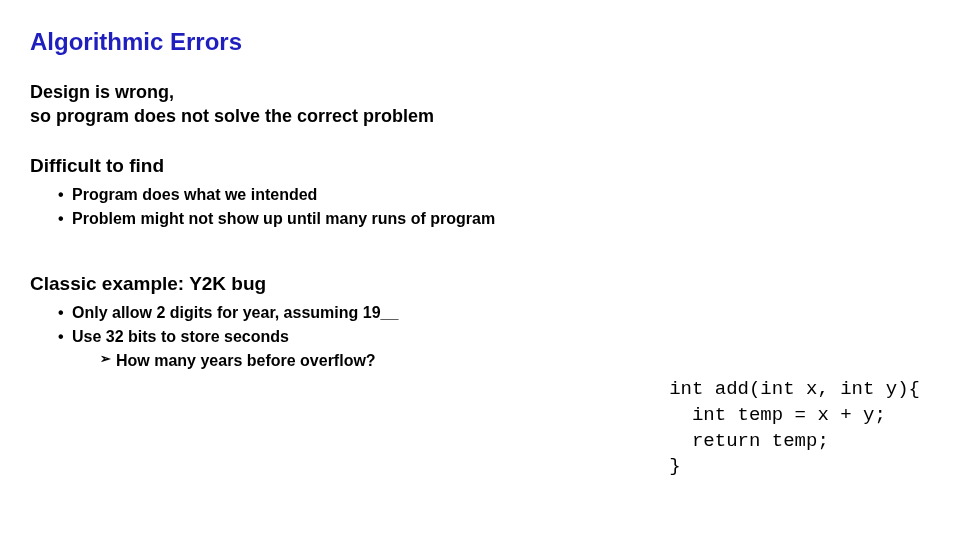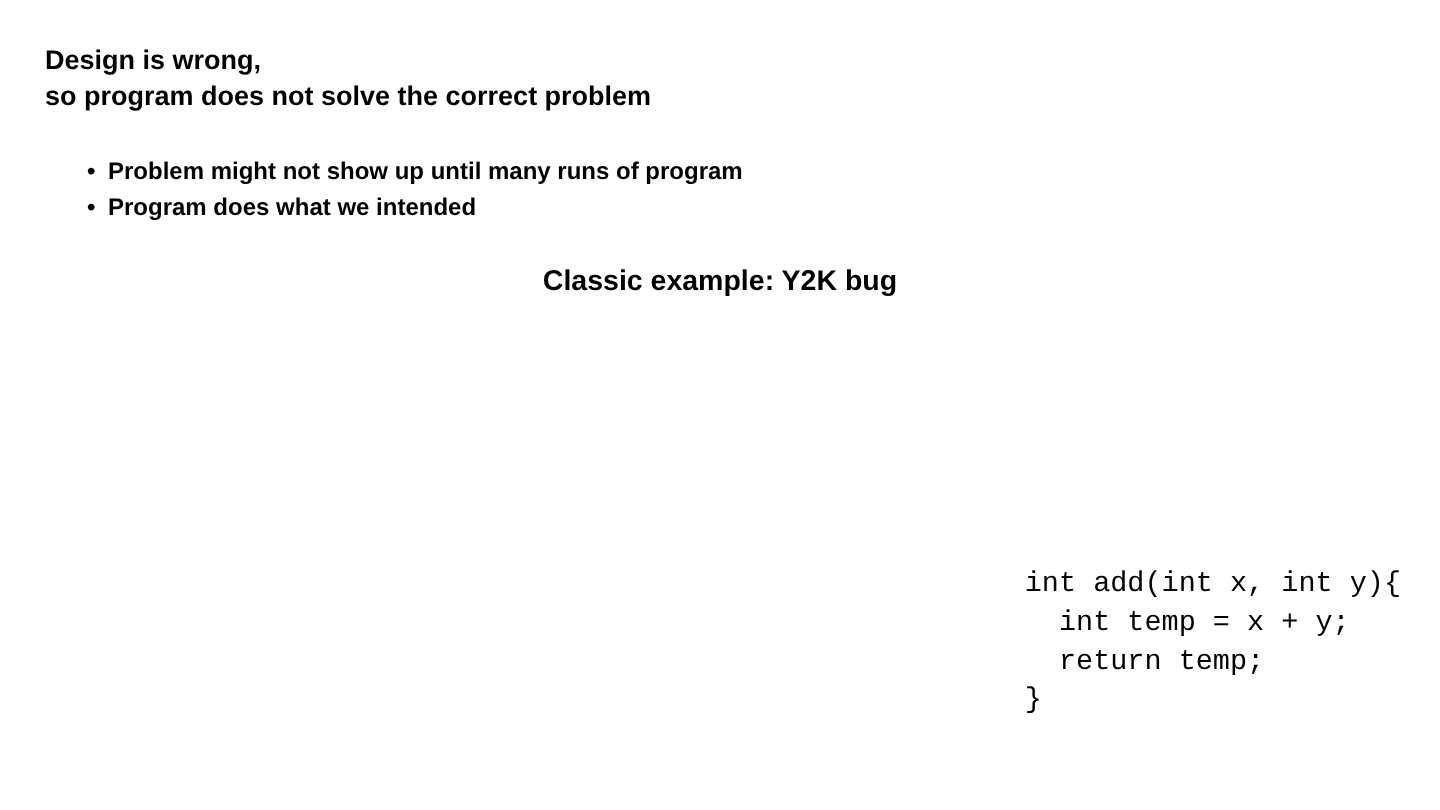--- a/index.html
+++ b/index.html
@@ -64,47 +64,58 @@
   }
   ul.sub > li::before {
     content: "➢";
     position: absolute;
     left: 0;
     top: 0;
     font-size: 13px;
   }
   .code-block {
     position: absolute;
-    right: 26px;
+    right: 40px;
     bottom: 60px;
     font-family: "Courier New", Courier, monospace;
     font-size: 19px;
     font-weight: normal;
     white-space: pre;
     line-height: 1.35;
   }
-  .gap-lg { margin-top: 26px; text-align: center; }
+  .gap-lg { margin-top: 42px; }
 </style>
 </head>
 <body>
 
 <div class="slide">
 
+  <div class="title">Algorithmic Errors</div>
 
   <div class="para">
     <span>Design is wrong,</span><br>
     <span>so program does not solve the correct problem</span>
   </div>
 
+  <div class="heading">Difficult to find</div>
   <ul class="bullets">
+    <li>Program does what we intended</li>
     <li>Problem might not show up until many runs of program</li>
-    <li>Program does what we intended</li>
   </ul>
 
 
   <div class="heading gap-lg">Classic example: Y2K bug</div>
+  <ul class="bullets">
+    <li>Only allow 2 digits for year, assuming 19__</li>
+    <li>
+      <span>Use 32 bits to store seconds</span>
+      <ul class="sub">
+        <li>How many years before overflow?</li>
+      </ul>
+    </li>
+  </ul>
 
 </div>
 
 <div class="code-block">int add(int x, int y){
   int temp = x + y;
   return temp;
 }</div>
 
 </body></html>

